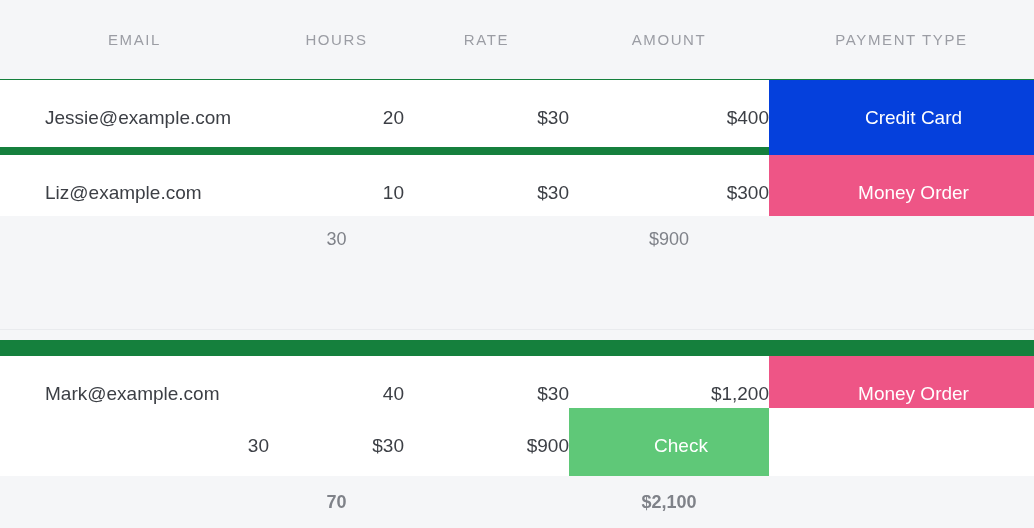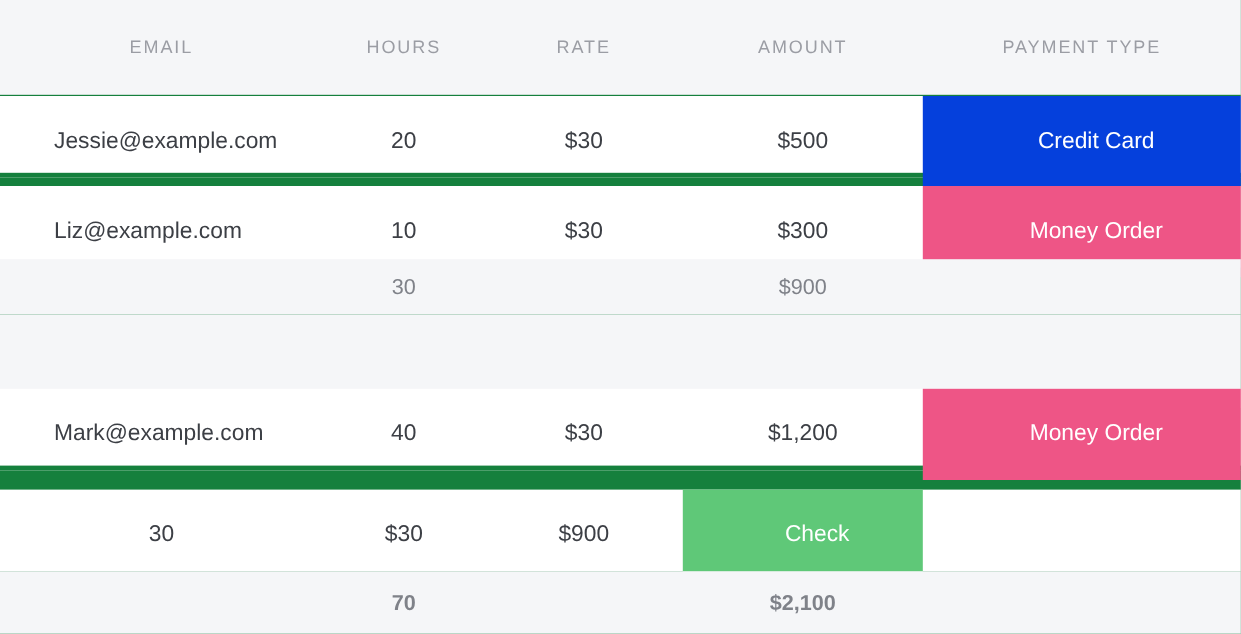--- a/index.html
+++ b/index.html
@@ -46,29 +46,29 @@
     text-transform: uppercase;
     text-align: center;
     font-weight: 400;
     white-space: nowrap;
   }
 
   
   .data-row {
     height: 68px;
     background: #ffffff;
-    border-bottom: 4px solid #15803d;
+    border-bottom: 1px solid #15803d;
   }
   .data-row.last-in-group {
     border-bottom: none;
   }
   .cell {
     font-size: 19px;
     color: #3c3f45;
-    text-align: center;
+    text-align: right;
     font-weight: 400;
     white-space: nowrap;
   }
   .cell.email {
     text-align: left;
     padding-left: 45px;
   }
 
   
   .pay-cell {
@@ -119,21 +119,21 @@
     <div class="header-cell">HOURS</div>
     <div class="header-cell">RATE</div>
     <div class="header-cell">AMOUNT</div>
     <div class="header-cell">PAYMENT TYPE</div>
   </div>
 
   <div class="row data-row" style="top:80px;">
     <div class="cell email">Jessie@example.com</div>
     <div class="cell">20</div>
     <div class="cell">$30</div>
-    <div class="cell">$500</div>
+    <div class="cell">$400</div>
     <div class="pay-cell" style="background: rgb(5, 64, 220);">Credit Card</div>
   </div>
 
   <div class="row data-row last-in-group" style="top:155px;">
     <div class="cell email">Liz@example.com</div>
     <div class="cell">10</div>
     <div class="cell">$30</div>
     <div class="cell">$300</div>
     <div class="pay-cell" style="background: rgb(238, 85, 134);">Money Order</div>
   </div>
@@ -142,21 +142,21 @@
     <div class="subtotal-cell"></div>
     <div class="subtotal-cell">30</div>
     <div class="subtotal-cell"></div>
     <div class="subtotal-cell">$900</div>
     <div class="subtotal-cell"></div>
   </div>
 
   <div class="gap-band" style="top:262px;height:78px;"></div>
   <div class="gap-divider" style="top:329px;"></div>
 
-  <div class="row data-row" style="top:324px;">
+  <div class="row data-row" style="top:356px;">
     <div class="cell email">Mark@example.com</div>
     <div class="cell">40</div>
     <div class="cell">$30</div>
     <div class="cell">$1,200</div>
     <div class="pay-cell" style="background: rgb(238, 85, 134);">Money Order</div>
   </div>
 
   <div class="row data-row last-in-group" style="top:408px;">
     <div class="cell">30</div>
     <div class="cell">$30</div>

